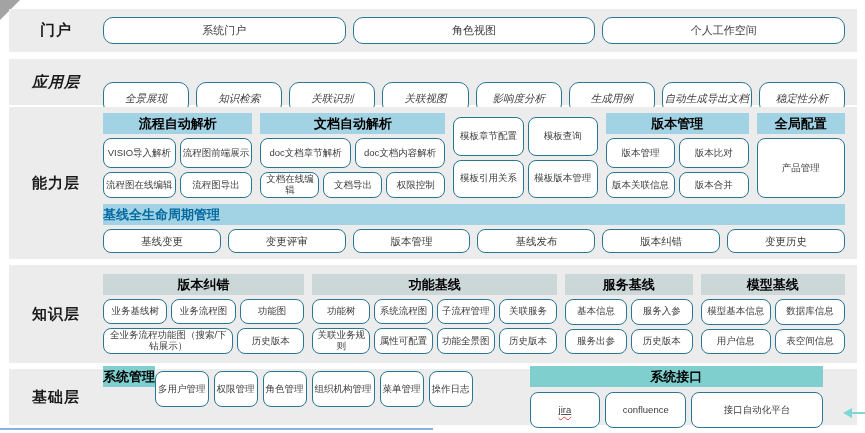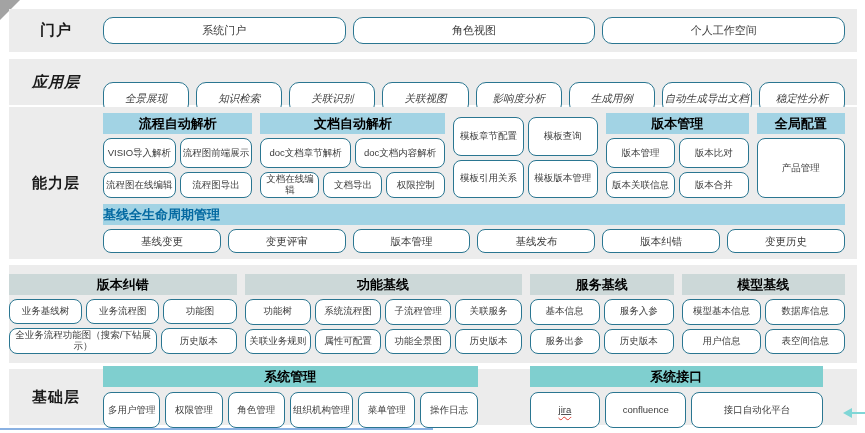--- a/index.html
+++ b/index.html
@@ -48,21 +48,21 @@
     margin-top:6px;background:var(--group-header-blue,#a2d3e4);
     font-weight:bold;font-size:13px;height:21px;line-height:21px;color:#0369a1;
   }
   .baseline-row{display:flex;gap:7px;margin-top:4px;}
   .baseline-row .btn{height:24px;font-size:10.5px;border-radius:8px;}
   .fx2{flex-grow:2.05;}
   .fxa{flex-grow:0.9;}
   .fxb{flex-grow:1.05;}
   .fxc{flex-grow:1.75;}
   .found-groups{display:flex;}
-  .found-left{flex:0 0 50.5%;display:flex;flex-direction:column;}
+  .found-left{flex:0 0 50.5%;display:flex;}
   .found-spacer{flex:0 0 7%;}
   .found-right{flex:0 0 39.5%;display:flex;flex-direction:column;}
   .found-row{display:flex;gap:5px;margin-top:5px;}
   .found-row .btn{height:24px;font-size:9.5px;border-radius:8px;white-space:nowrap;padding:17px 2px;}
   .jira-outer{text-decoration:underline;text-decoration-color:#555;}
   .jira-inner{text-decoration:underline wavy var(--jira-spellcheck-red,#e03c31);text-underline-offset:3px;}
   .corner{
     position:absolute;top:0;left:0;width:0;height:0;
     border-top:20px solid #a3a3a3;border-right:20px solid transparent;
   }
@@ -171,20 +171,21 @@
       <div class="btn">变更评审</div>
       <div class="btn">版本管理</div>
       <div class="btn">基线发布</div>
       <div class="btn">版本纠错</div>
       <div class="btn">变更历史</div>
     </div>
   </div>
 </div>
 
 <div class="row row-know">
+  <div class="layer-label">知识层</div>
   <div class="content">
     <div class="groups">
       <div class="grp" style="flex-grow:202">
         <div class="grp-hd hd-gray">版本纠错</div>
         <div class="grp-row">
           <div class="btn btn-sm">业务基线树</div>
           <div class="btn btn-sm">业务流程图</div>
           <div class="btn btn-sm">功能图</div>
         </div>
         <div class="grp-row">

